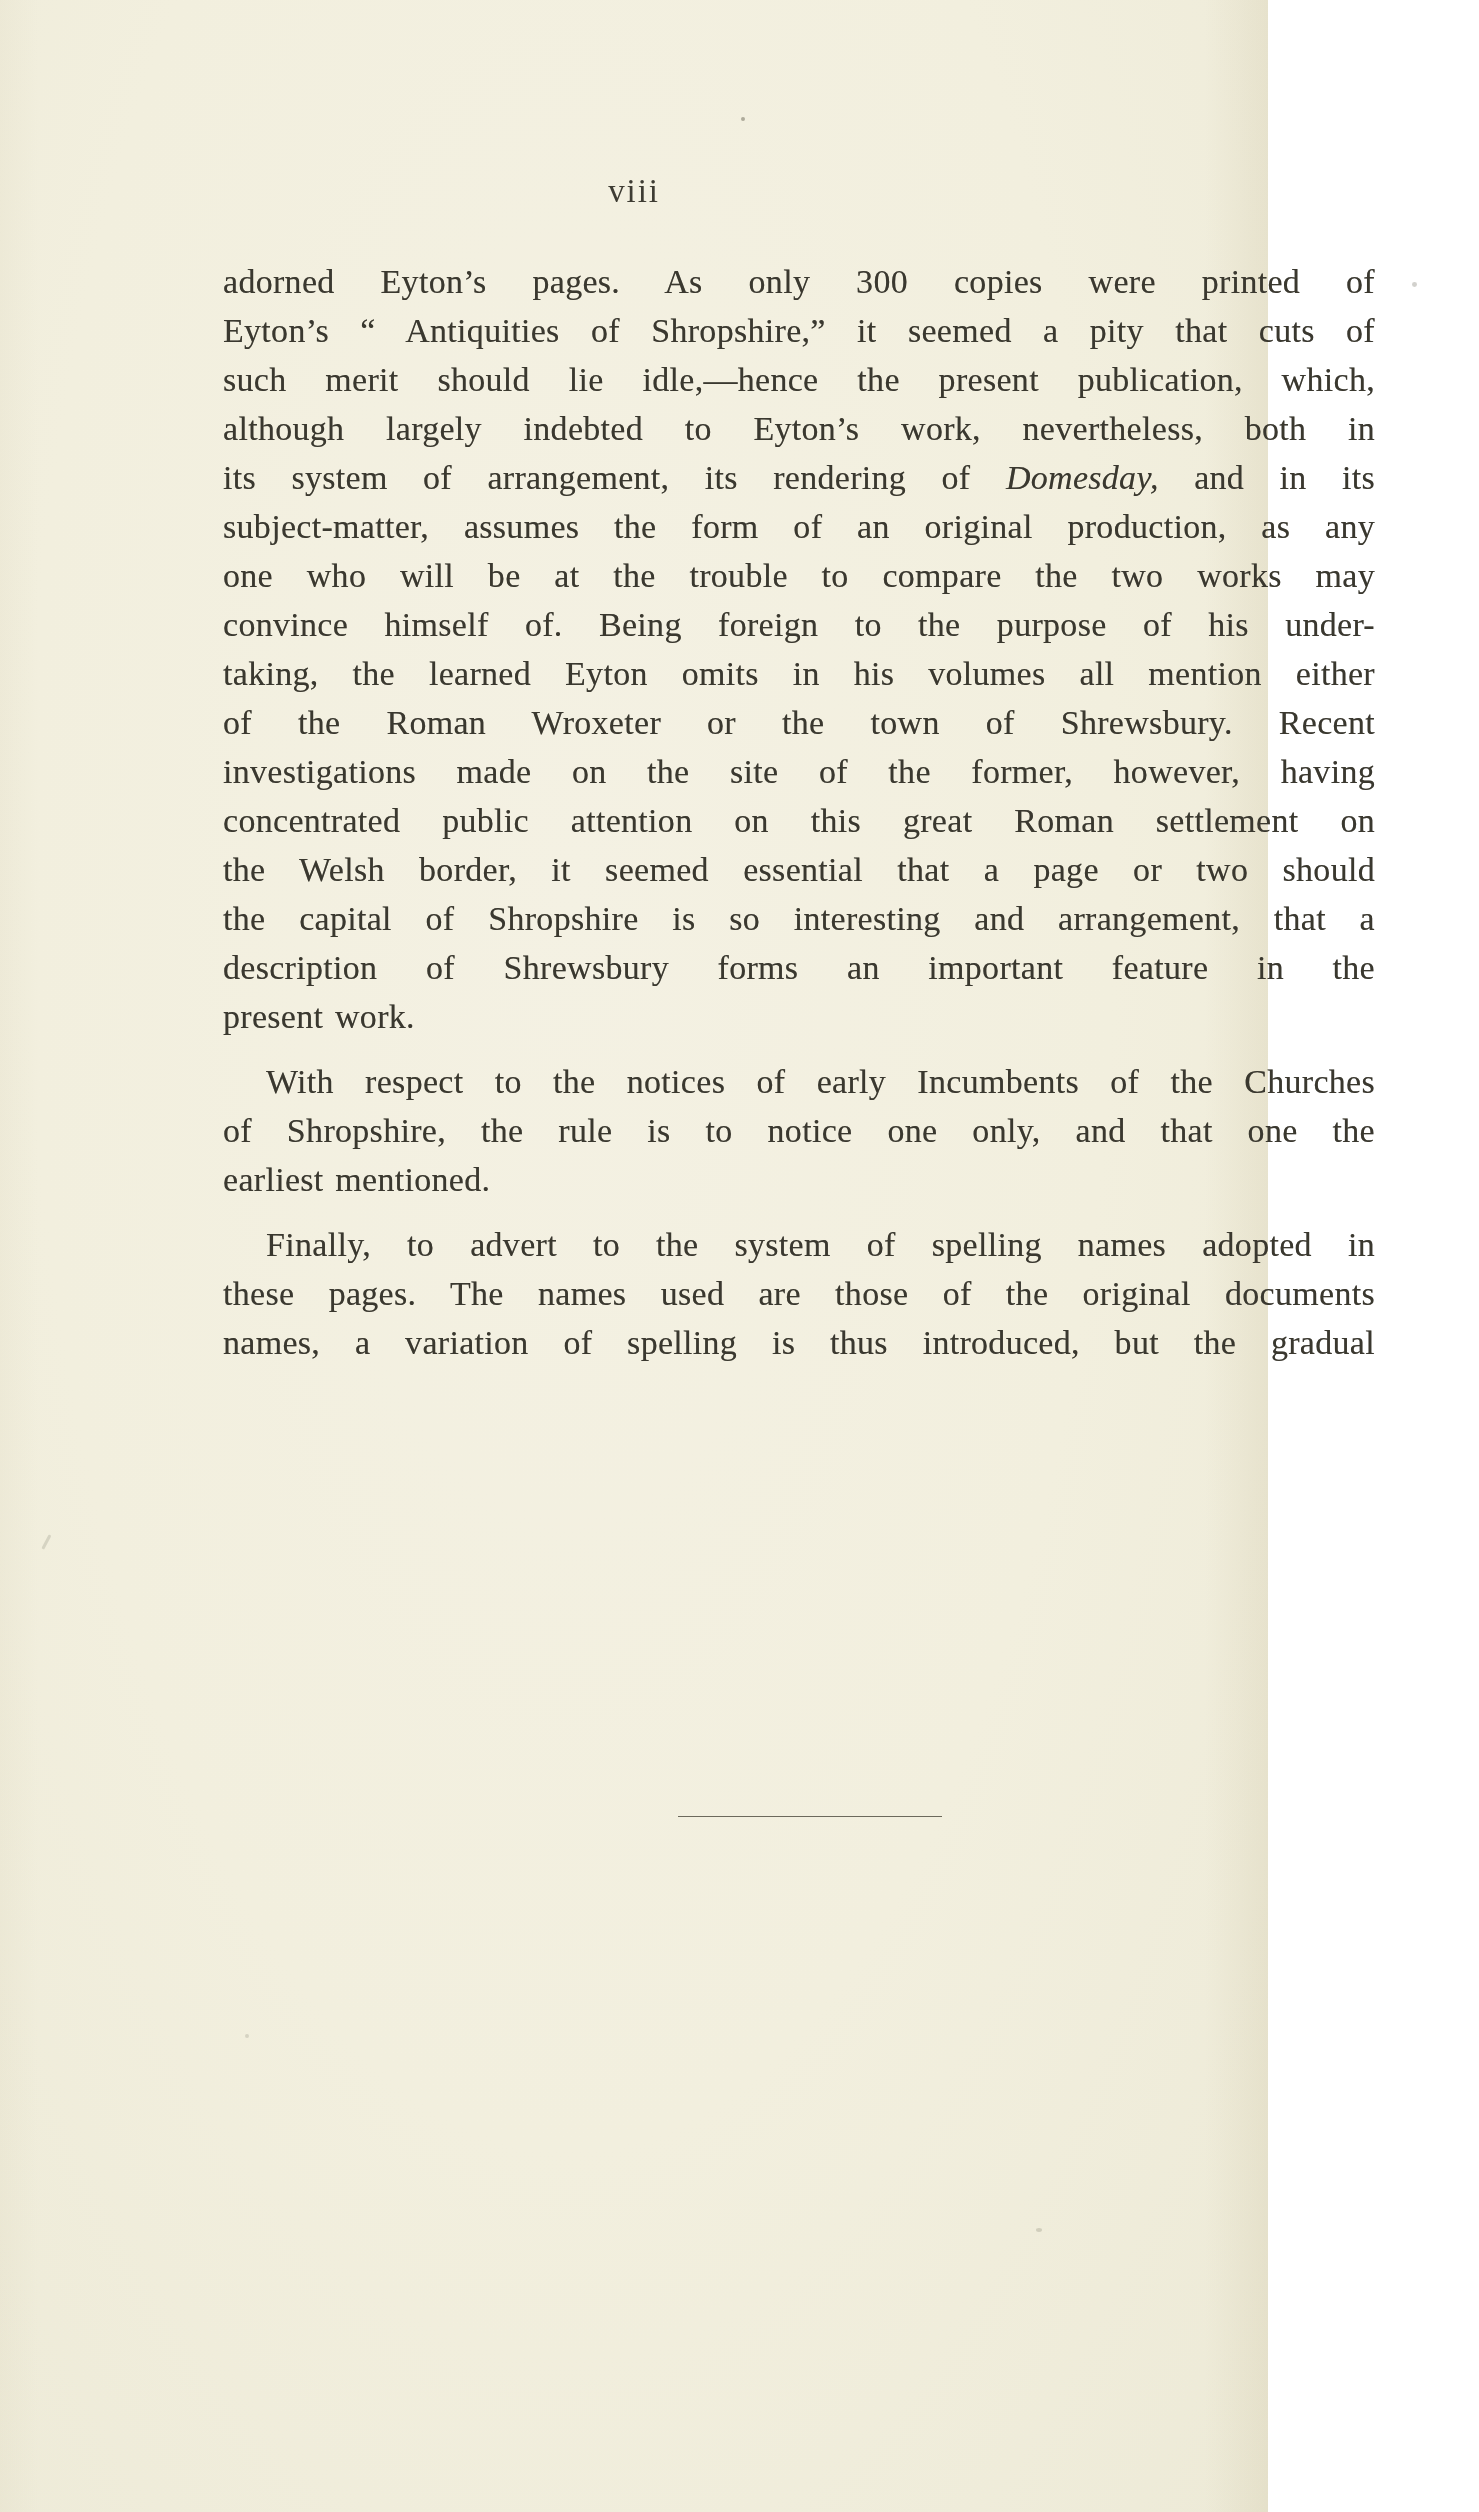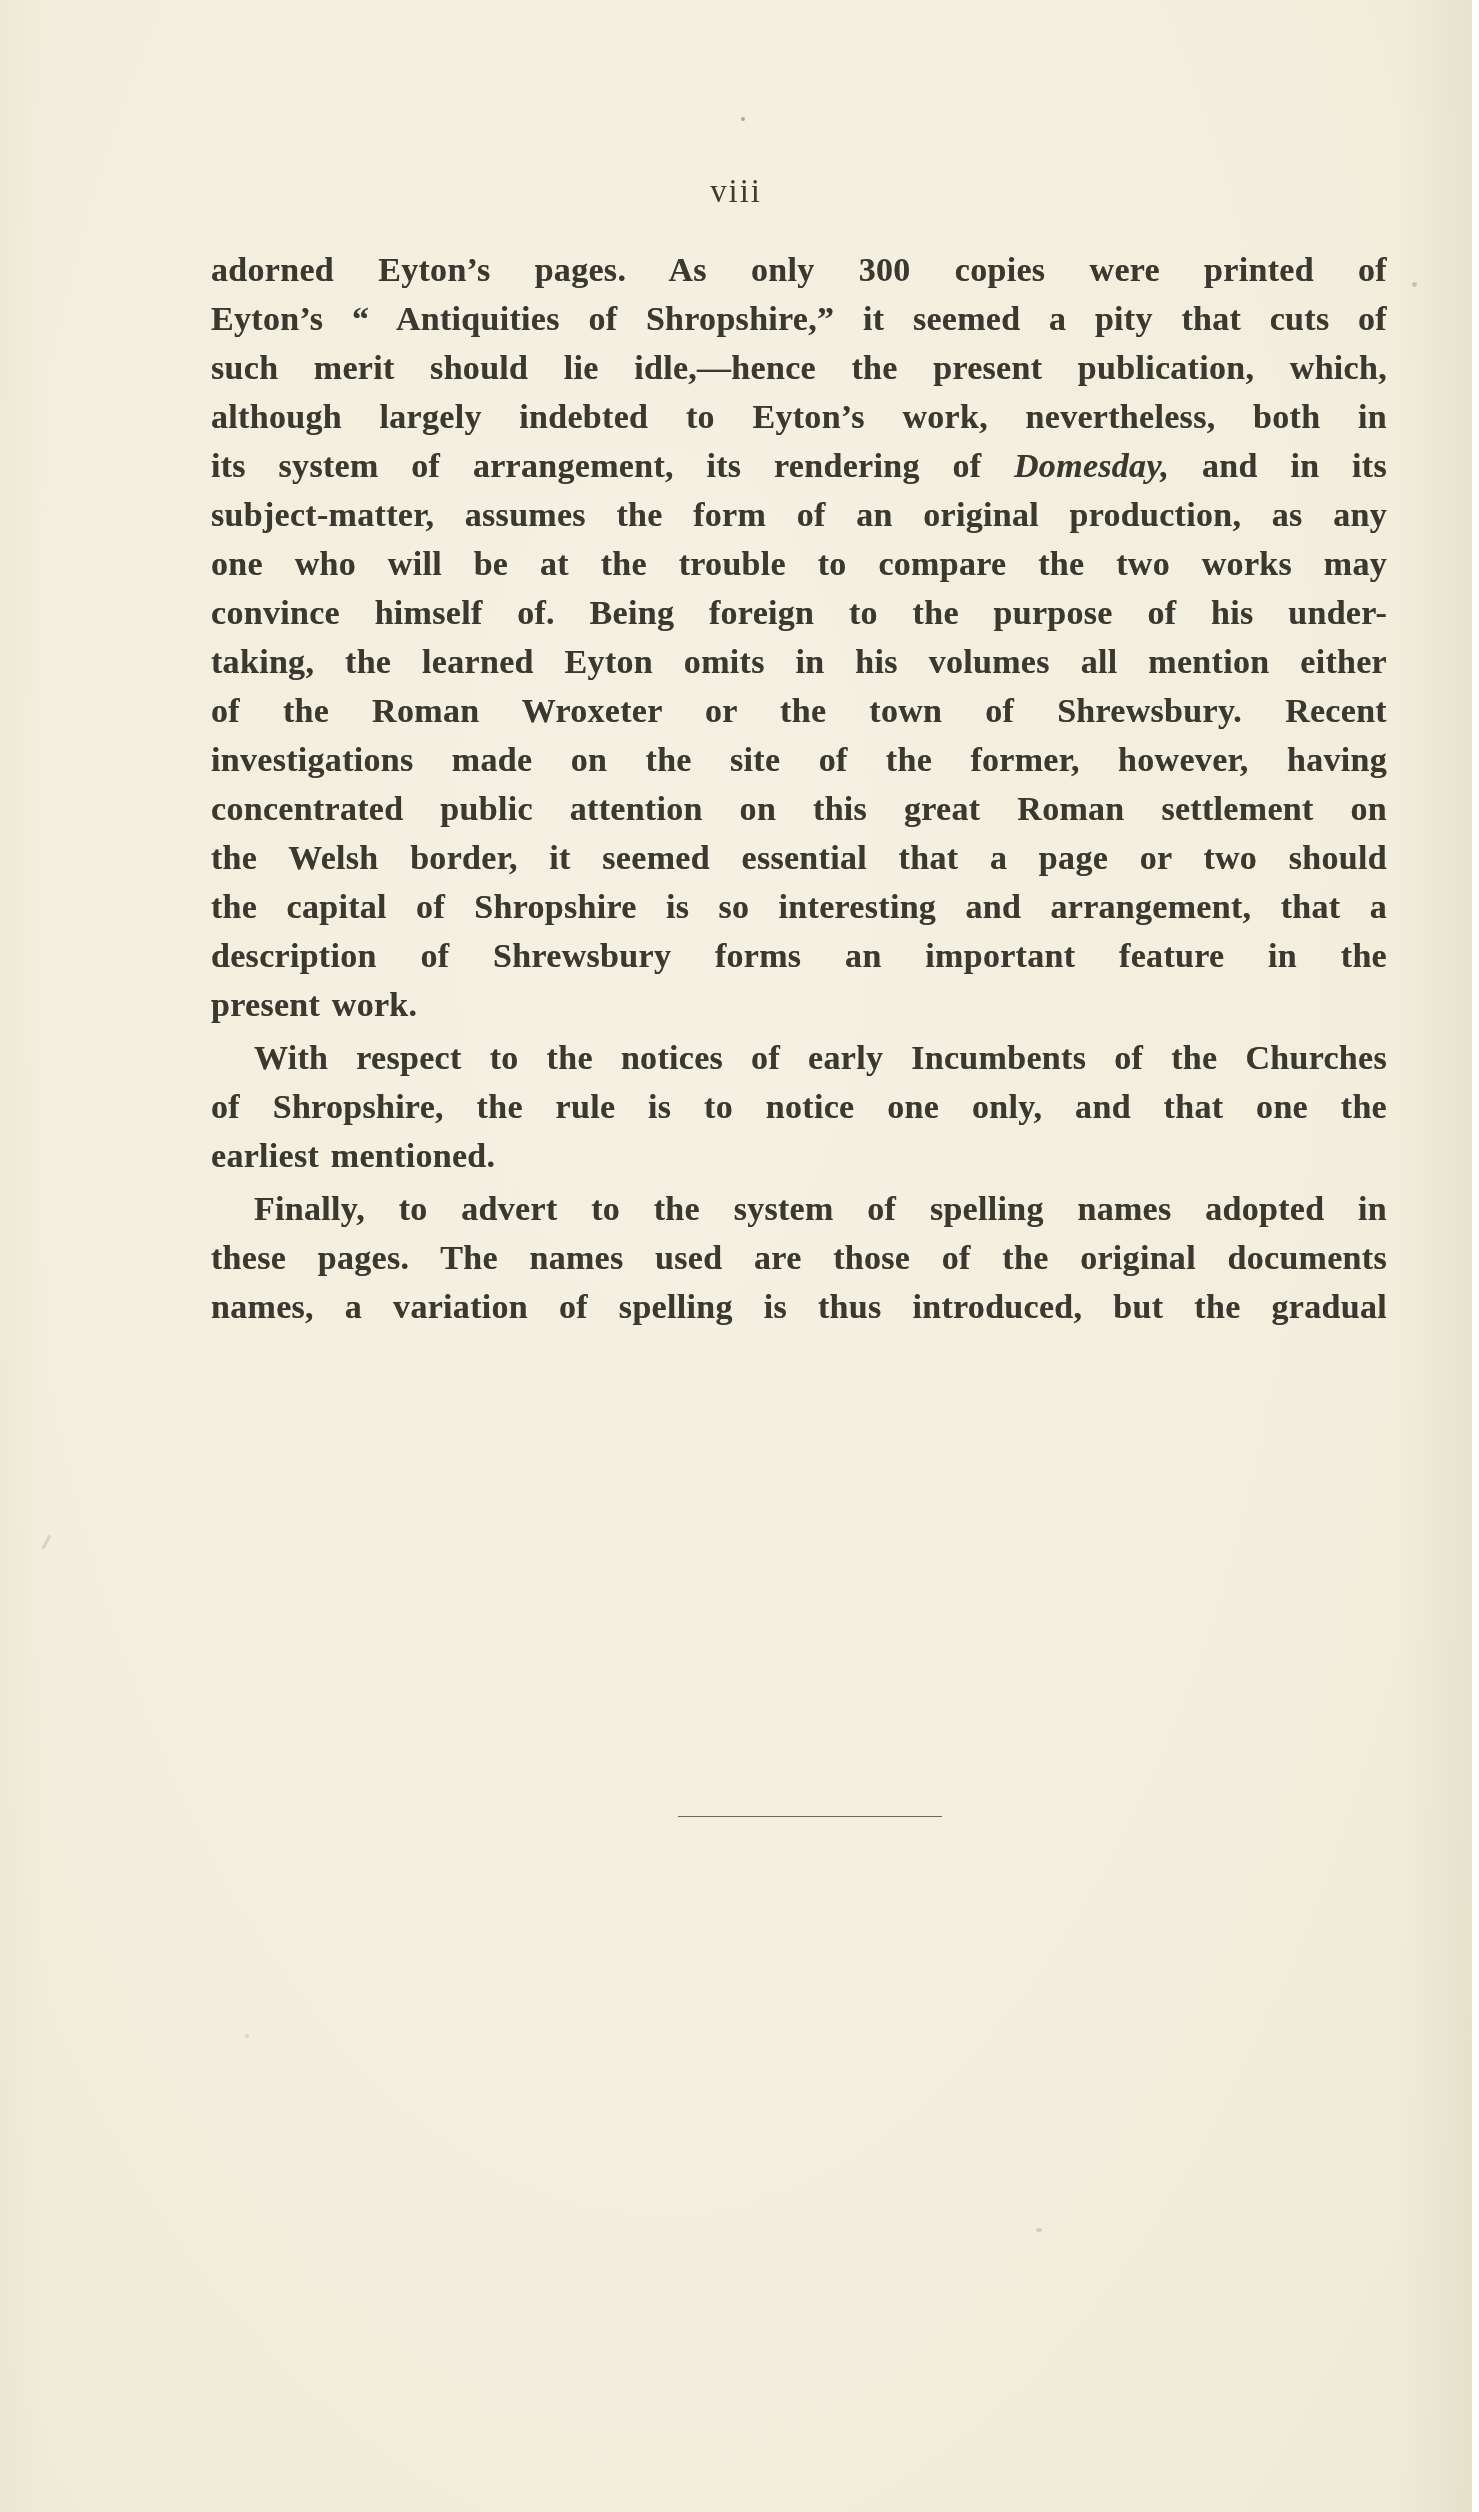--- a/index.html
+++ b/index.html
@@ -6,21 +6,21 @@
     margin: 0;
     padding: 0;
     width: 1480px;
     height: 2512px;
     overflow: hidden;
     font-family: "Liberation Serif", "DejaVu Serif", serif;
   }
 
   .page {
     position: relative;
-    width: 1472px;
+    width: 1268px;
     height: 2512px;
     background:
       linear-gradient(to right, rgba(200,190,160,0.10) 0%, rgba(0,0,0,0) 3%, rgba(0,0,0,0) 95%, rgba(190,178,140,0.18) 100%),
       radial-gradient(ellipse at 45% 35%, #f4f1e3 0%, #f2efde 55%, #edead7 100%);
     color: #3a382f;
   }
 
   .page-number {
     position: absolute;
     top: 173px;
@@ -37,21 +37,21 @@
     left: 207px;
     top: 241px;
     width: 1184px;
     font-size: 34px;
     line-height: 49px;
     letter-spacing: 0.3px;
     word-spacing: 2.9px;
     text-shadow: 0 0 0.6px rgba(58,56,48,0.45);
   }
 
-  .para { margin: 4px; padding: 0; font-weight: bold; }
+  .para { margin: 16px; padding: 0; }
 
   .line {
     text-align: justify;
     text-align-last: justify;
     height: 49px;
     white-space: normal;
   }
   .line.last { text-align-last: left; }
   .line.indent { text-indent: 43px; }
 

